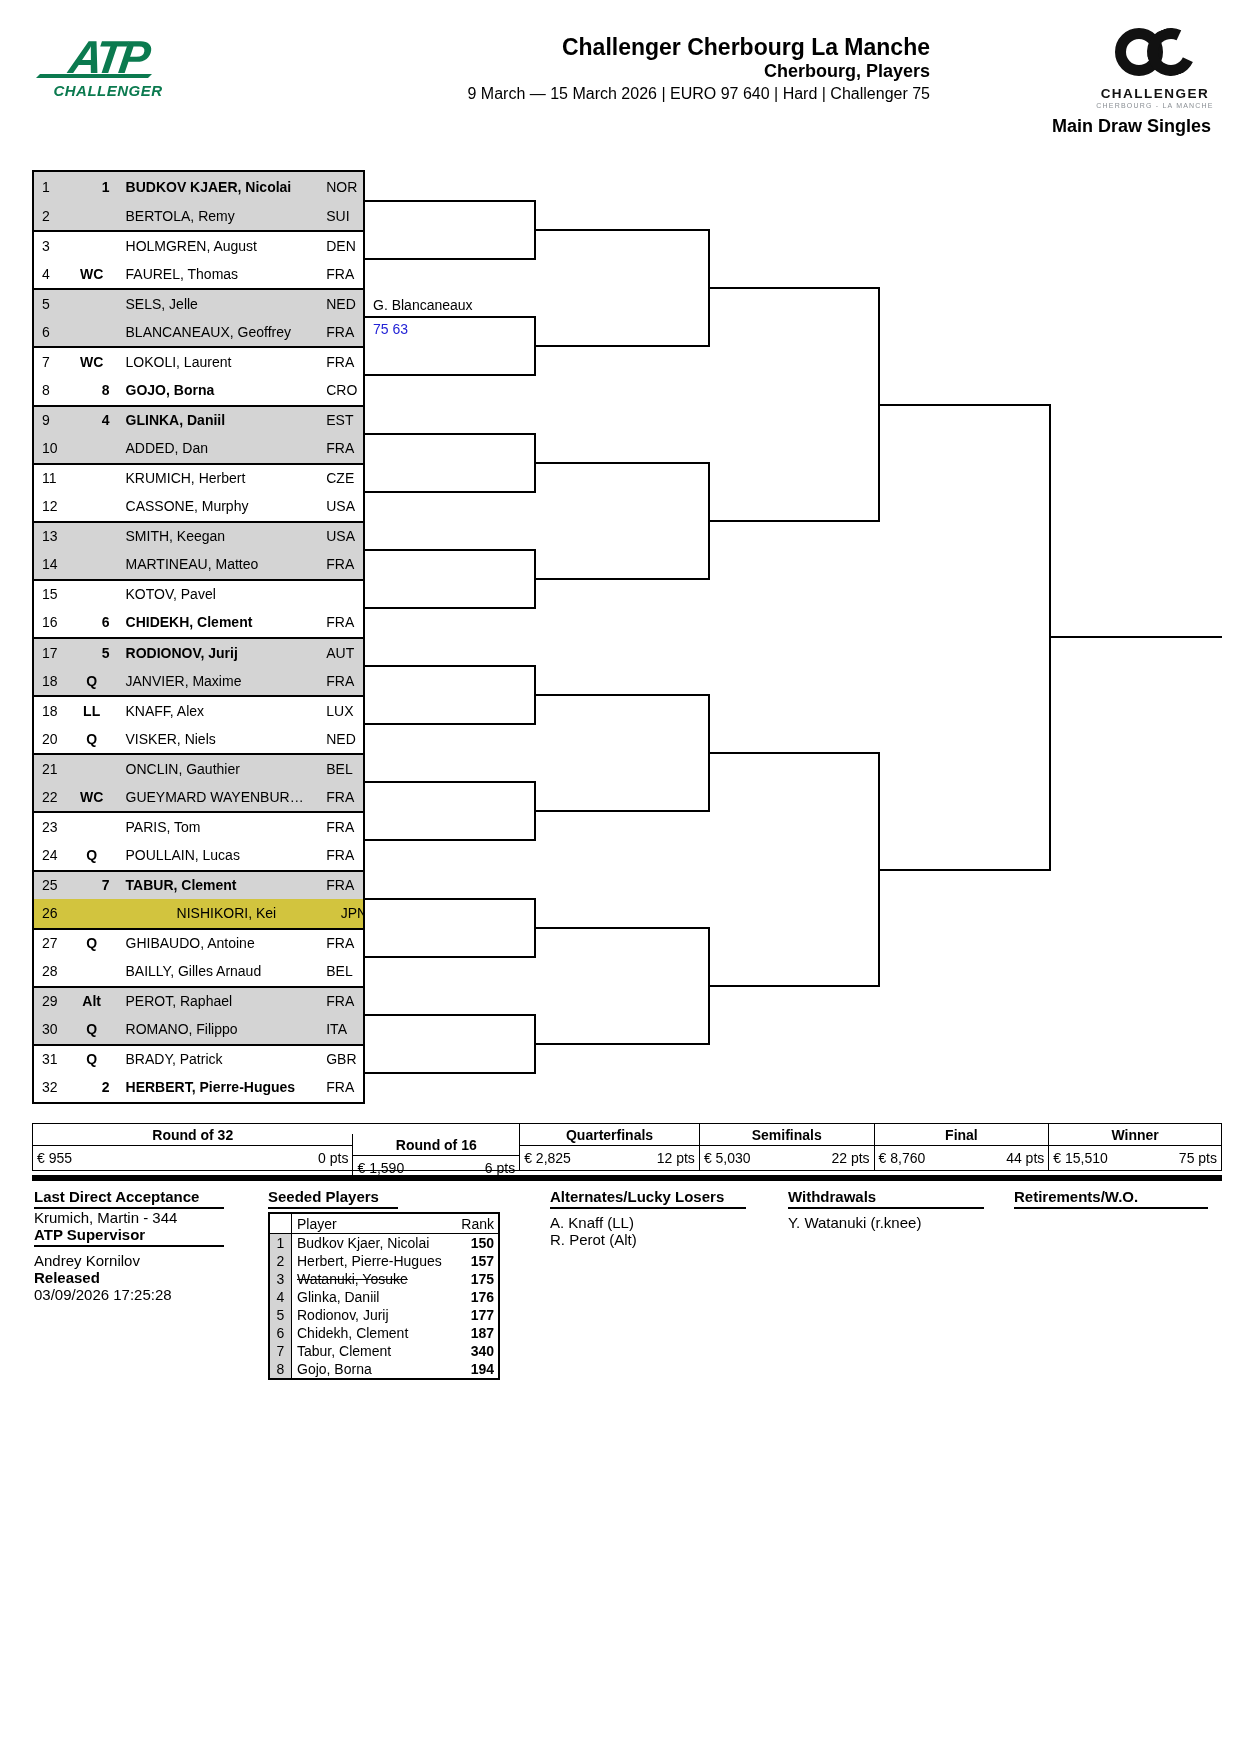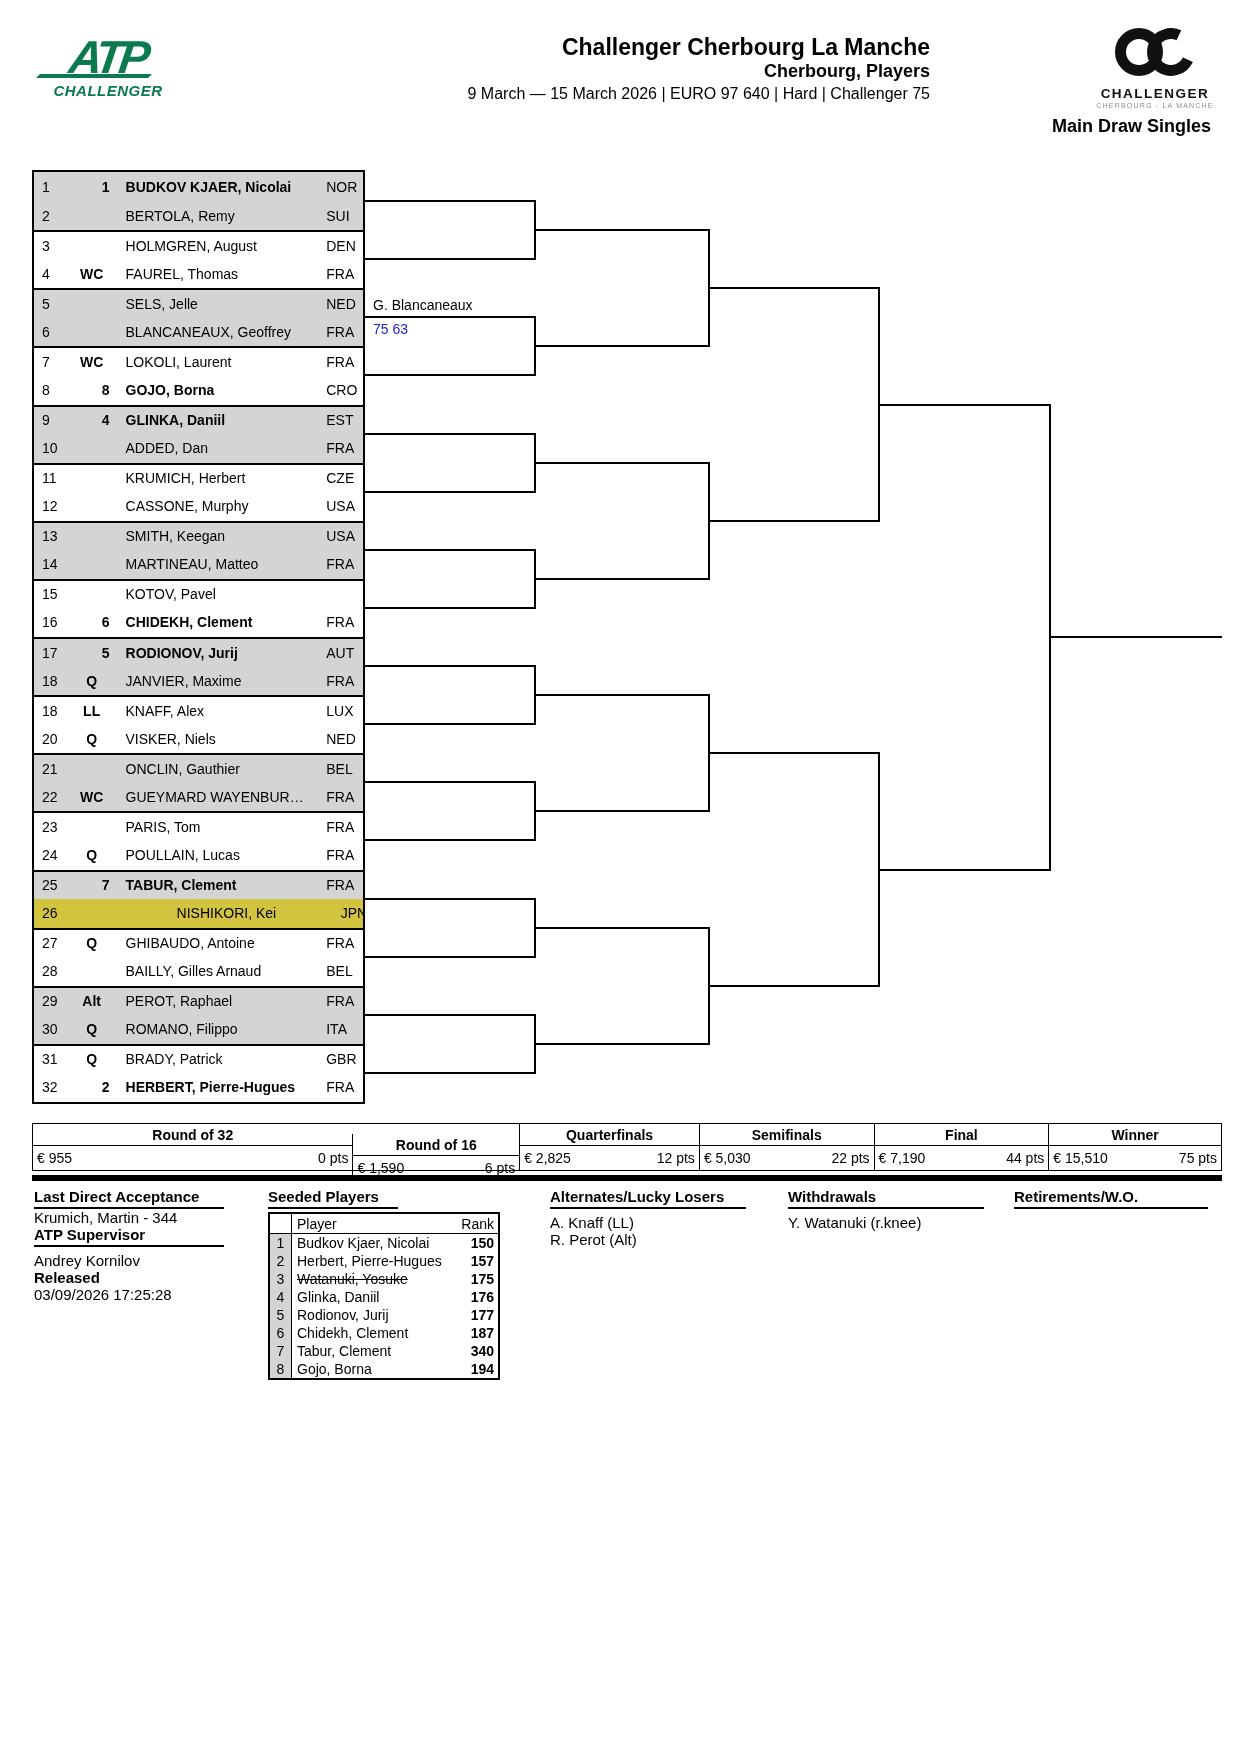--- a/index.html
+++ b/index.html
@@ -374,21 +374,21 @@
     <div class="pcol" style="width: 175px;">
       <div class="plabel">Semifinals</div>
       <div class="pmoney">
         <div style="display: inline;">€ 5,030</div>
         <div style="display: inline;">22 pts</div>
       </div>
     </div>
     <div class="pcol" style="width: 175px;">
       <div class="plabel">Final</div>
       <div class="pmoney">
-        <div style="display: inline;">€ 7,190</div>
+        <div style="display: inline;">€ 8,760</div>
         <div style="display: inline;">44 pts</div>
       </div>
     </div>
     <div class="pcol" style="width: 173px;">
       <div class="plabel">Winner</div>
       <div class="pmoney">
         <div style="display: inline;">€ 15,510</div>
         <div style="display: inline;">75 pts</div>
       </div>
     </div>

